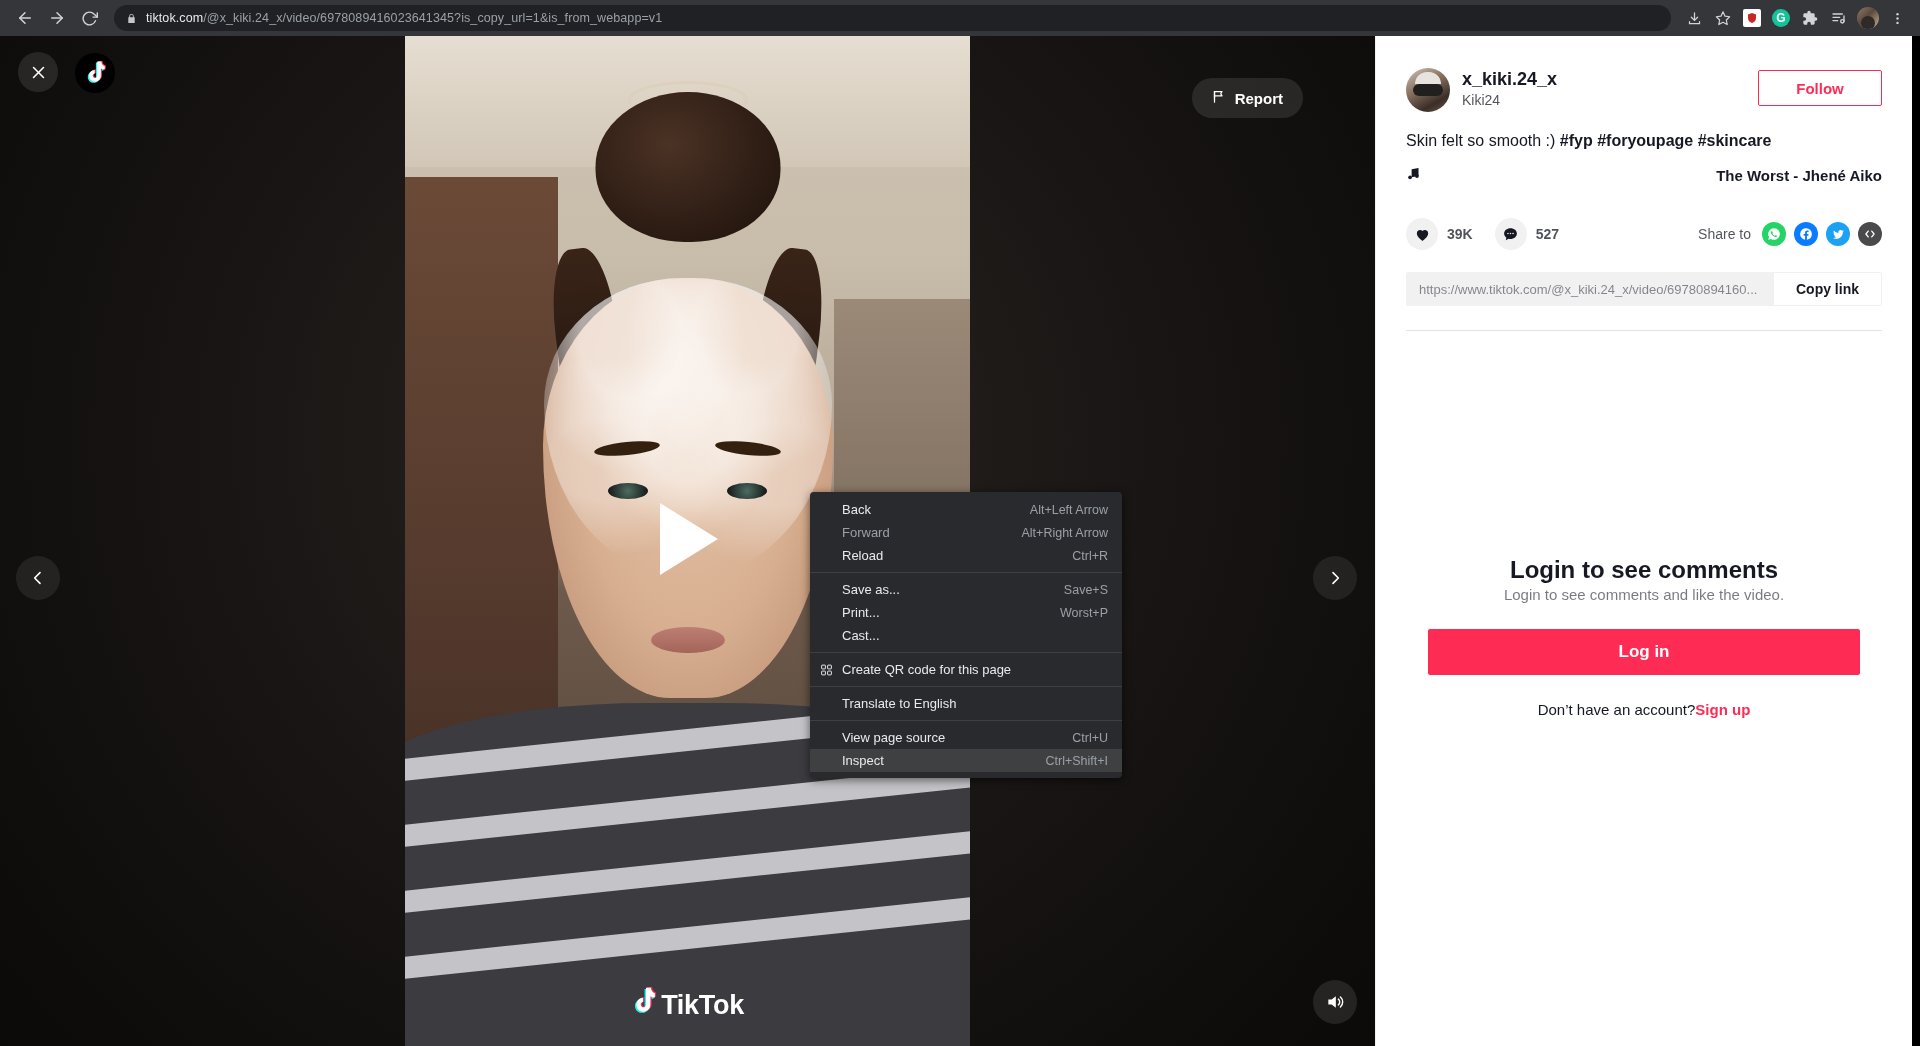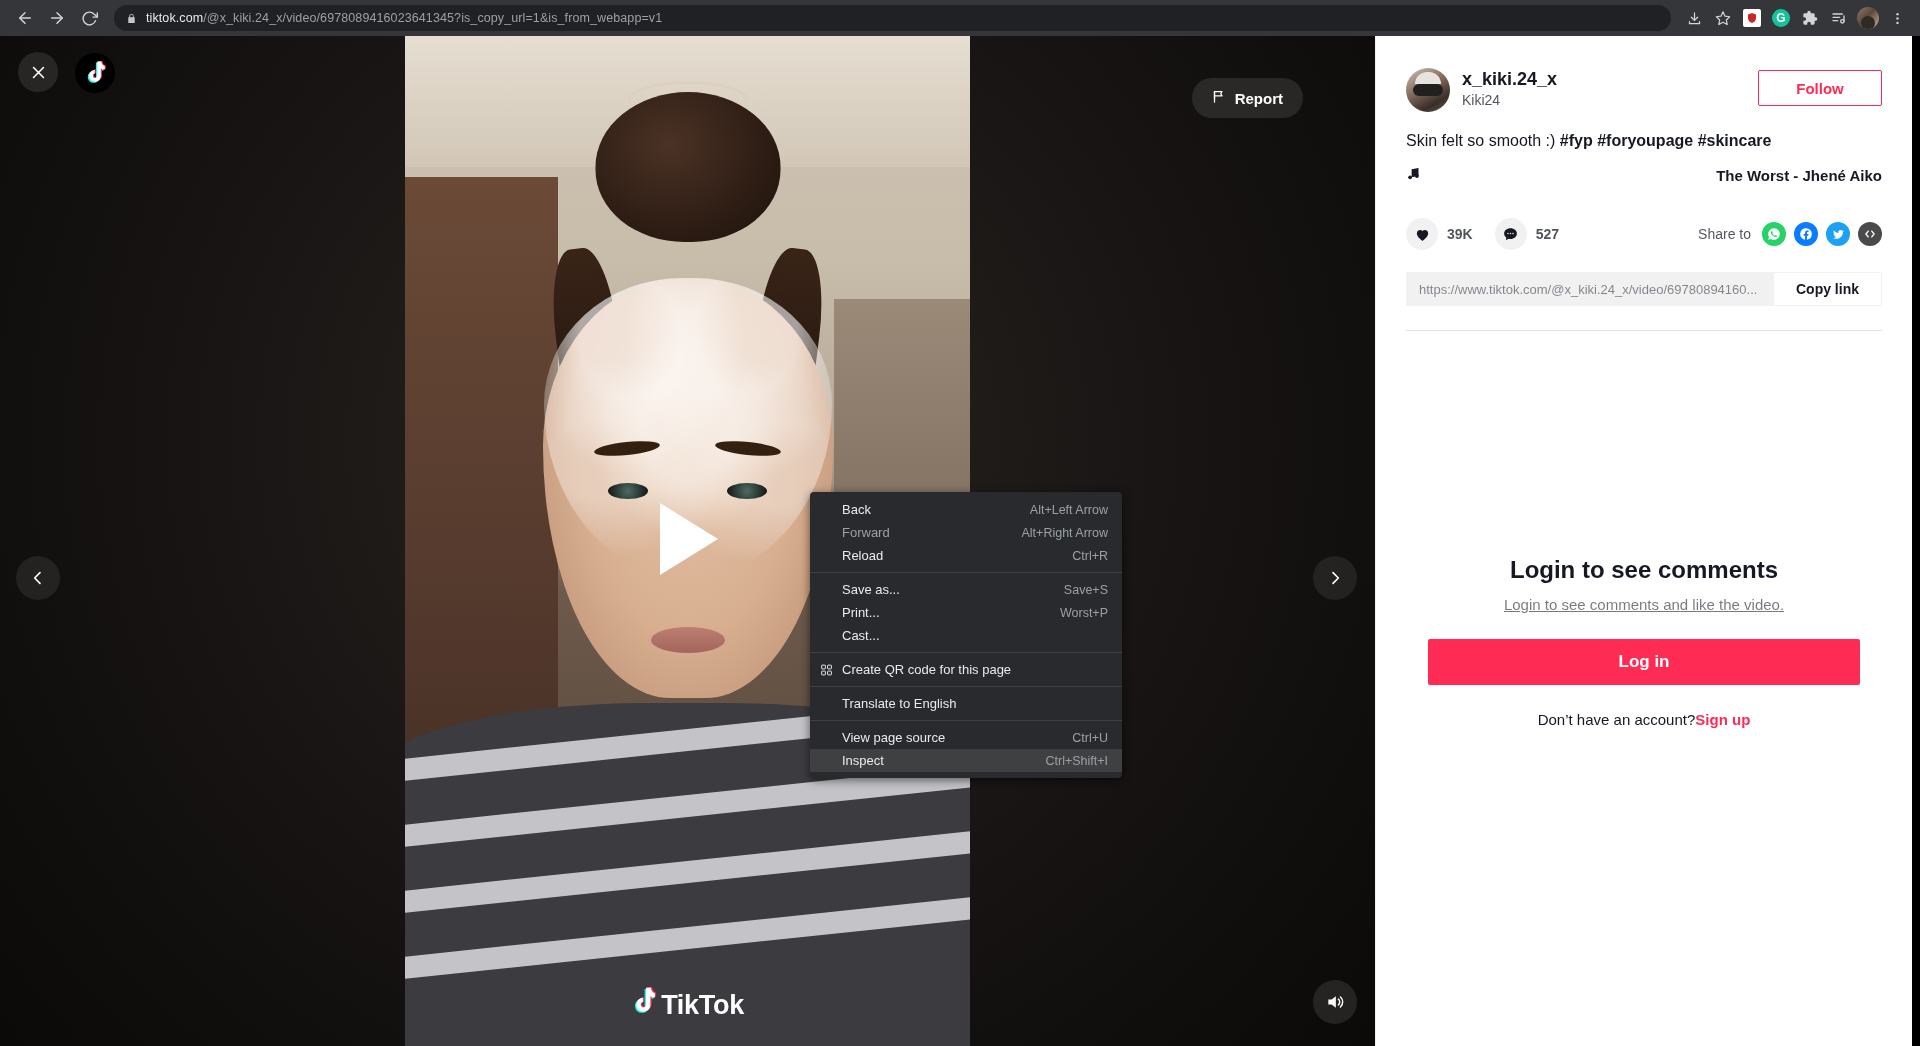--- a/index.html
+++ b/index.html
@@ -322,21 +322,21 @@
     font-size: 14px; font-weight: 700; color: #161823;
   }
   .panel-divider {
     margin-top: 24px; height: 1px; background: #1618231f;
   }
   .login-block {
     position: absolute; left: 0; right: 0; top: 520px;
     text-align: center; padding: 0 52px;
   }
   .login-title { font-size: 24px; font-weight: 700; color: #161823; }
-  .login-sub { font-size: 15px; color: #16182394; margin-top: 12px; text-decoration: underline; }
+  .login-sub { font-size: 15px; color: #16182394; margin-top: 2px; }
   .login-btn {
     margin-top: 26px; height: 46px; width: 100%;
     background: #fe2c55; color: #fff;
     font-size: 17px; font-weight: 700;
     display: flex; align-items: center; justify-content: center;
     border-radius: 2px;
   }
   .signup-row { margin-top: 26px; font-size: 15px; color: #161823; }
   .signup-link { color: #fe2c55; font-weight: 700; }
 

